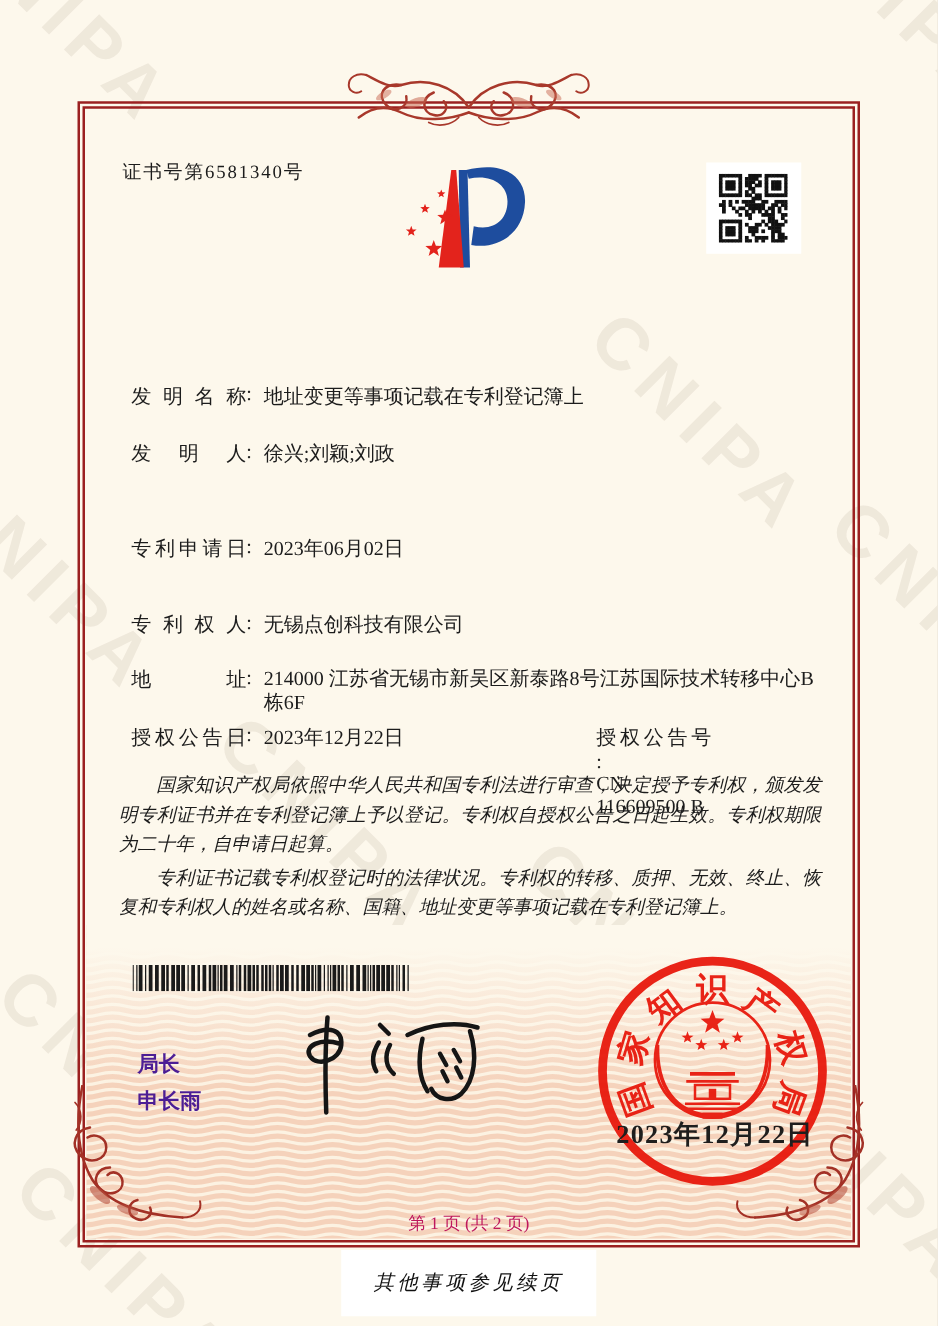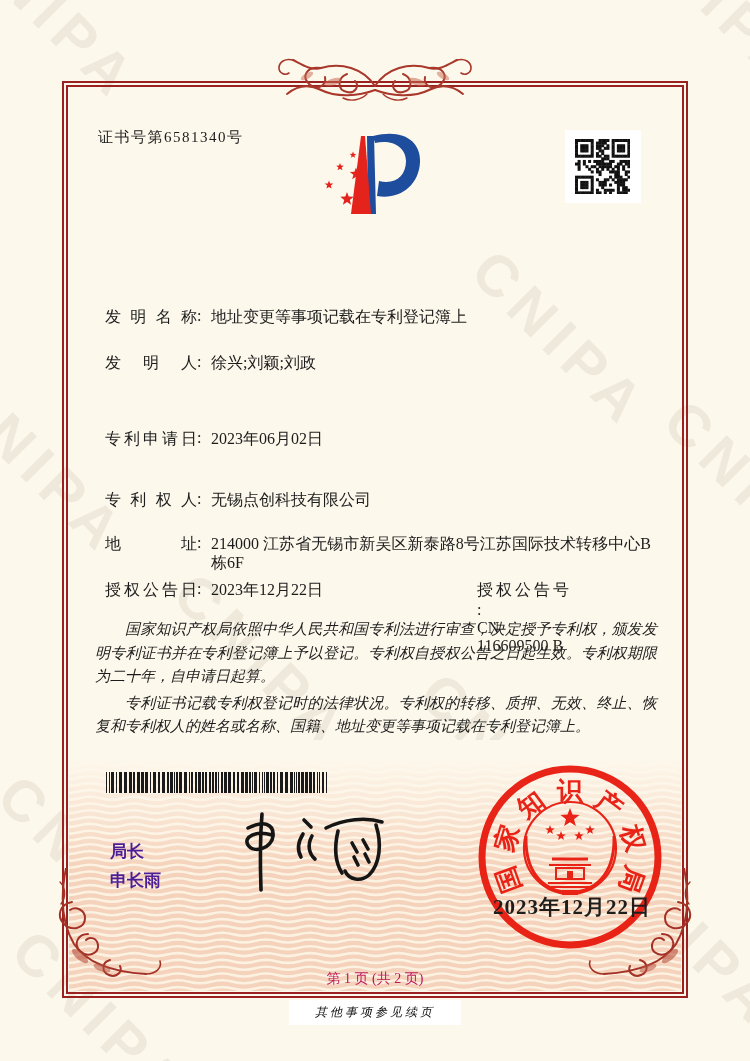--- a/index.html
+++ b/index.html
@@ -25,22 +25,22 @@
   .colon{display:inline-block;width:14px;vertical-align:top;}
   .val{display:inline-block;vertical-align:top;}
   .val-addr{width:440px;line-height:19px;text-align:justify;}
   .row2{position:absolute;left:372px;top:0;}
   .paras{left:95px;top:618px;width:562px;font-size:15px;line-height:23.5px;text-align:justify;
          font-style:italic;}
   .paras p{margin:0 0 3px;text-indent:2em;}
   .director{left:110px;font-family:"Liberation Sans","DejaVu Sans",sans-serif;
             font-size:17px;font-weight:600;color:#4c1d95;}
   .pageno{left:0;right:0;top:970px;text-align:center;font-size:14px;color:#be185d;}
-  .note{left:50%;top:1000px;transform:translateX(-50%);background:#ffffff;padding:4px 26px;
-        font-size:12px;font-style:italic;letter-spacing:3px;color:#111;white-space:nowrap;}
+  .note{left:50%;top:1000px;transform:translateX(-50%);background:#ffffff;padding:16px 26px;
+        font-size:16px;font-style:italic;letter-spacing:3px;color:#111;white-space:nowrap;}
   .qrbox{left:565px;top:130px;width:76px;height:73px;background:#fff;}
   .seal{left:475px;top:762px;opacity:.95;}
   svg{display:block;}
 </style>
 </head>
 <body>
 
 <div class="page">
 
   <div class="wm" style="left:-60px;top:-22px">CNIPA</div>

